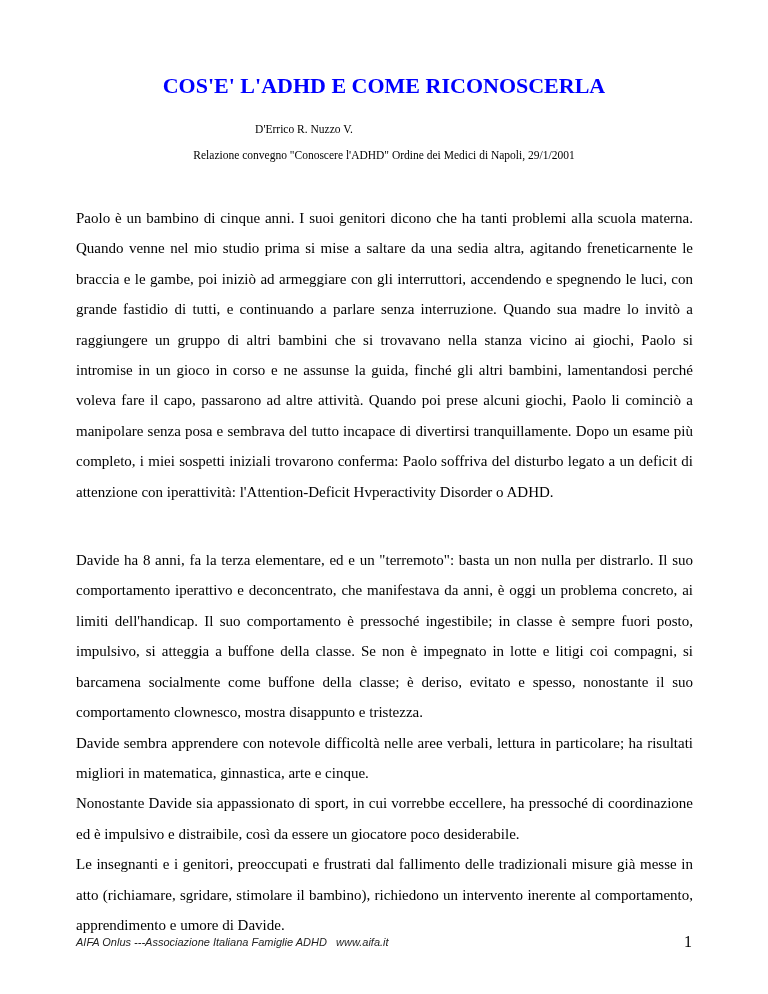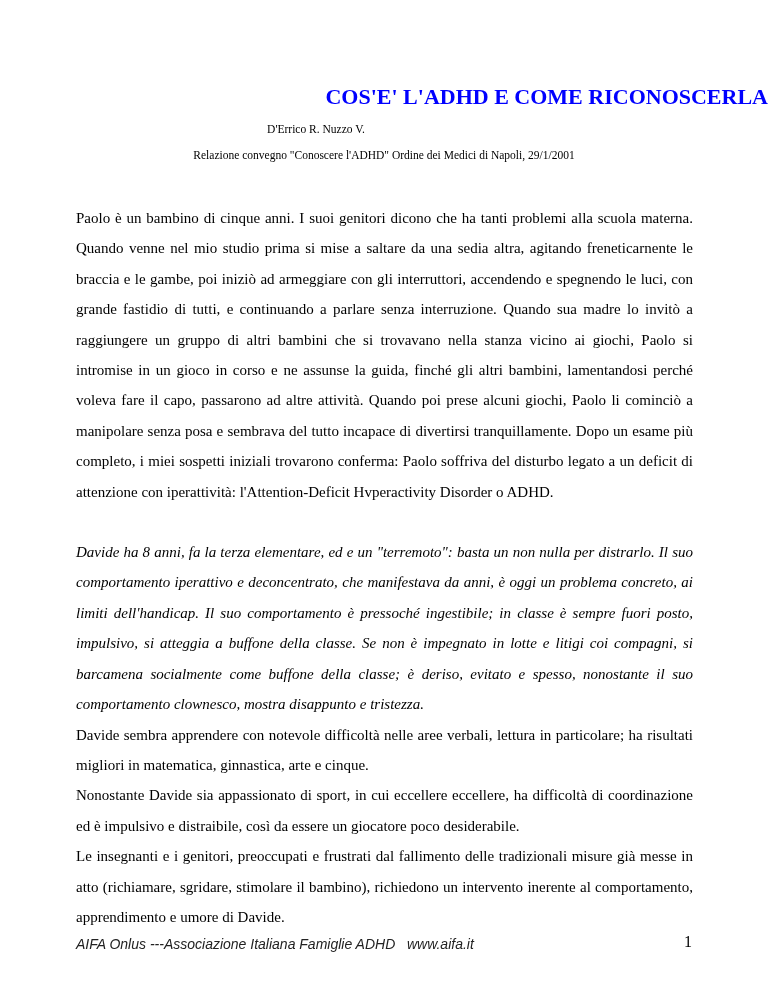--- a/index.html
+++ b/index.html
@@ -19,38 +19,37 @@
       position: absolute;
       left: 0;
       top: 0;
       width: 768px;
       height: 994px;
     }
     .title {
       position: absolute;
       left: 0;
       width: 768px;
-      top: 84px;
-      text-align: right;
+      top: 73px;
+      text-align: center;
       font-family: "Liberation Serif", serif;
       font-weight: bold;
       font-size: 22px;
       color: #0000ff;
       letter-spacing: 0px;
       margin: 0;
     }
     .authors {
       position: absolute;
       left: 0;
       width: 608px;
       top: 123px;
       text-align: center;
       font-size: 11.5px;
       margin: 0;
-      padding-left: 12px;
     }
     .conference {
       position: absolute;
       left: 0;
       width: 768px;
       top: 149px;
       text-align: center;
       font-size: 11.5px;
       margin: 0;
     }
@@ -60,30 +59,29 @@
       width: 617px;
       top: 203px;
       font-size: 15px;
       line-height: 30.4px;
     }
     .body p {
       margin: 0;
       text-align: justify;
     }
     .body .para-gap {
-      margin-top: 30px;
-      font-style: italic;
+      margin-top: 38px;
     }
     .footer {
       position: absolute;
       left: 76px;
       top: 936px;
       font-family: "Liberation Sans", "DejaVu Sans", sans-serif;
       font-style: italic;
-      font-size: 14px;
+      font-size: 11px;
       color: #222222;
       white-space: pre;
     }
     .footer a {
       color: #222222;
       text-decoration: none;
     }
     .page-number {
       position: absolute;
       left: 684px;
@@ -100,21 +98,21 @@
   <h1 class="title">COS'E' L'ADHD E COME RICONOSCERLA</h1>
 
   <p class="authors">D'Errico R. Nuzzo V.</p>
 
   <p class="conference">Relazione convegno "Conoscere l'ADHD" Ordine dei Medici di Napoli, 29/1/2001</p>
 
   <div class="body">
     <p>Paolo è un bambino di cinque anni. I suoi genitori dicono che ha tanti problemi alla scuola materna. Quando venne nel  mio studio prima si mise a saltare da una sedia altra, agitando freneticarnente le braccia e le gambe, poi iniziò ad armeggiare con gli interruttori, accendendo e spegnendo le luci, con grande fastidio di tutti, e continuando a parlare senza interruzione. Quando sua madre lo invitò a raggiungere un gruppo di altri bambini che si trovavano nella stanza vicino ai giochi, Paolo si intromise in un gioco in corso e ne assunse la guida, finché gli altri bambini, lamentandosi perché voleva fare il capo, passarono ad altre attività. Quando poi prese alcuni giochi, Paolo li cominciò a manipolare senza posa e sembrava del tutto incapace di divertirsi tranquillamente. Dopo un esame più completo, i miei sospetti iniziali trovarono conferma: Paolo soffriva del disturbo legato a un deficit di attenzione con iperattività: l'Attention-Deficit Hvperactivity Disorder o ADHD.</p>
     <p class="para-gap">Davide ha 8 anni, fa la terza elementare, ed e un "terremoto": basta un non nulla per distrarlo. Il suo comportamento iperattivo e deconcentrato, che manifestava da anni, è oggi un problema concreto, ai limiti dell'handicap. Il suo comportamento è pressoché ingestibile; in classe è sempre fuori posto, impulsivo, si atteggia a buffone della classe. Se non è impegnato in lotte e litigi coi compagni, si barcamena socialmente come buffone della classe; è deriso, evitato e spesso, nonostante il suo comportamento clownesco, mostra disappunto e tristezza.</p>
     <p>Davide sembra apprendere con notevole difficoltà nelle aree verbali, lettura in particolare; ha risultati migliori in matematica, ginnastica, arte e cinque.</p>
-    <p>Nonostante Davide sia appassionato di sport, in cui eccellere eccellere, ha difficoltà di coordinazione ed è impulsivo e distraibile, così da essere un giocatore poco desiderabile.</p>
+    <p>Nonostante Davide sia appassionato di sport, in cui vorrebbe eccellere, ha pressoché di coordinazione ed è impulsivo e distraibile, così da essere un giocatore poco desiderabile.</p>
     <p>Le insegnanti e i genitori, preoccupati e frustrati dal fallimento delle tradizionali misure già messe in atto (richiamare, sgridare, stimolare il bambino), richiedono un intervento inerente al comportamento, apprendimento e umore di Davide.</p>
   </div>
 
   <div class="footer"><span>AIFA Onlus ---Associazione Italiana Famiglie ADHD   </span><a>www.aifa.it</a></div>
 
   <div class="page-number">1</div>
 
 </div>
 
 </body></html>

